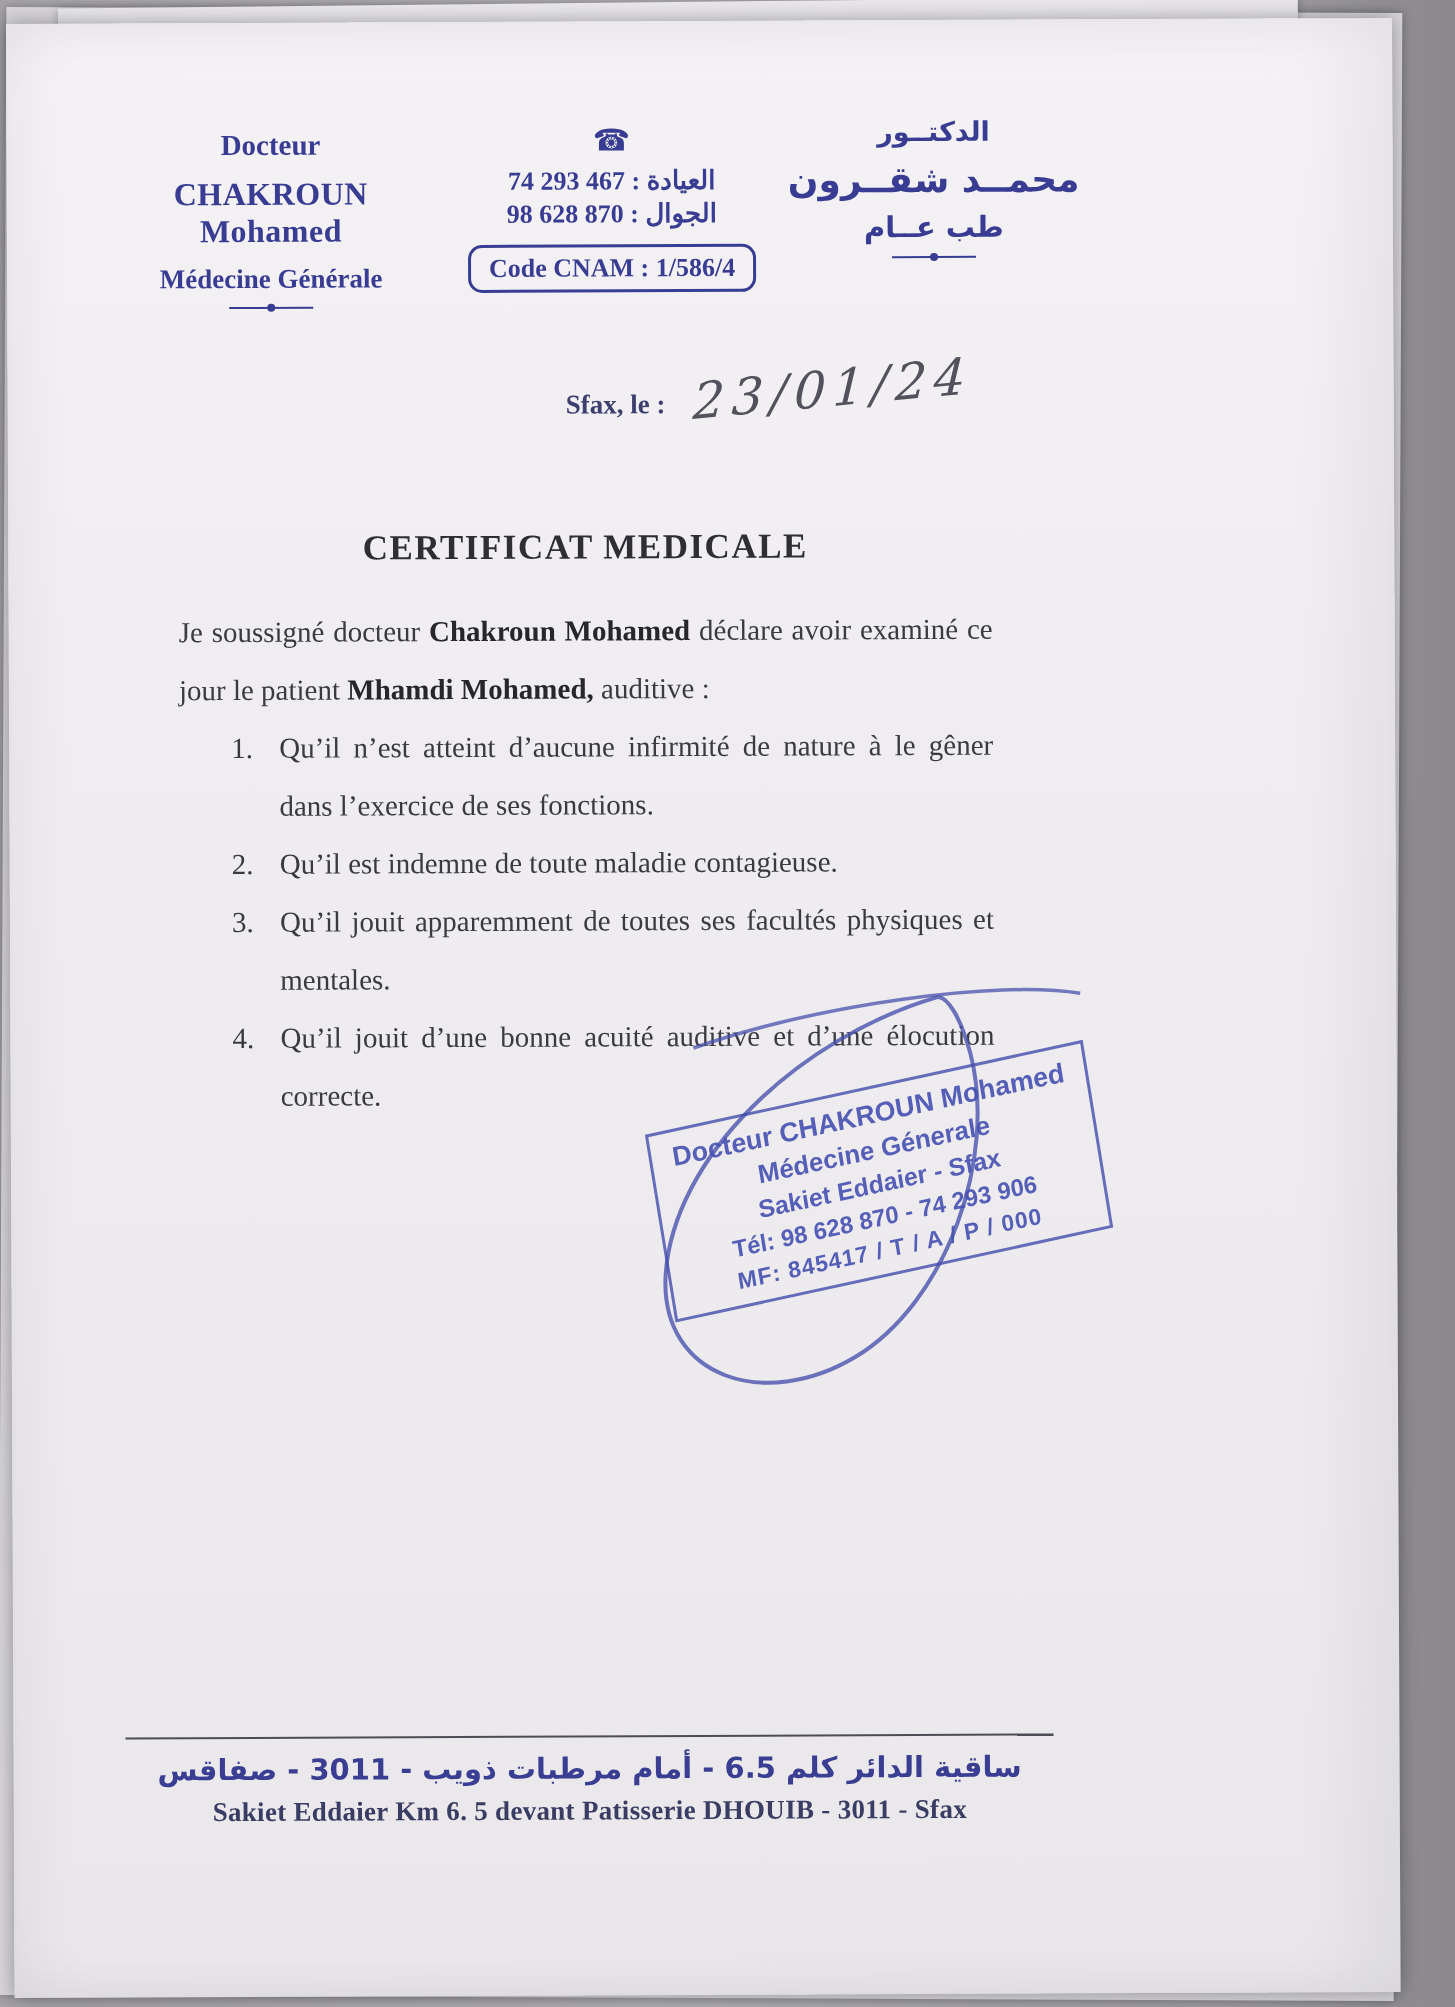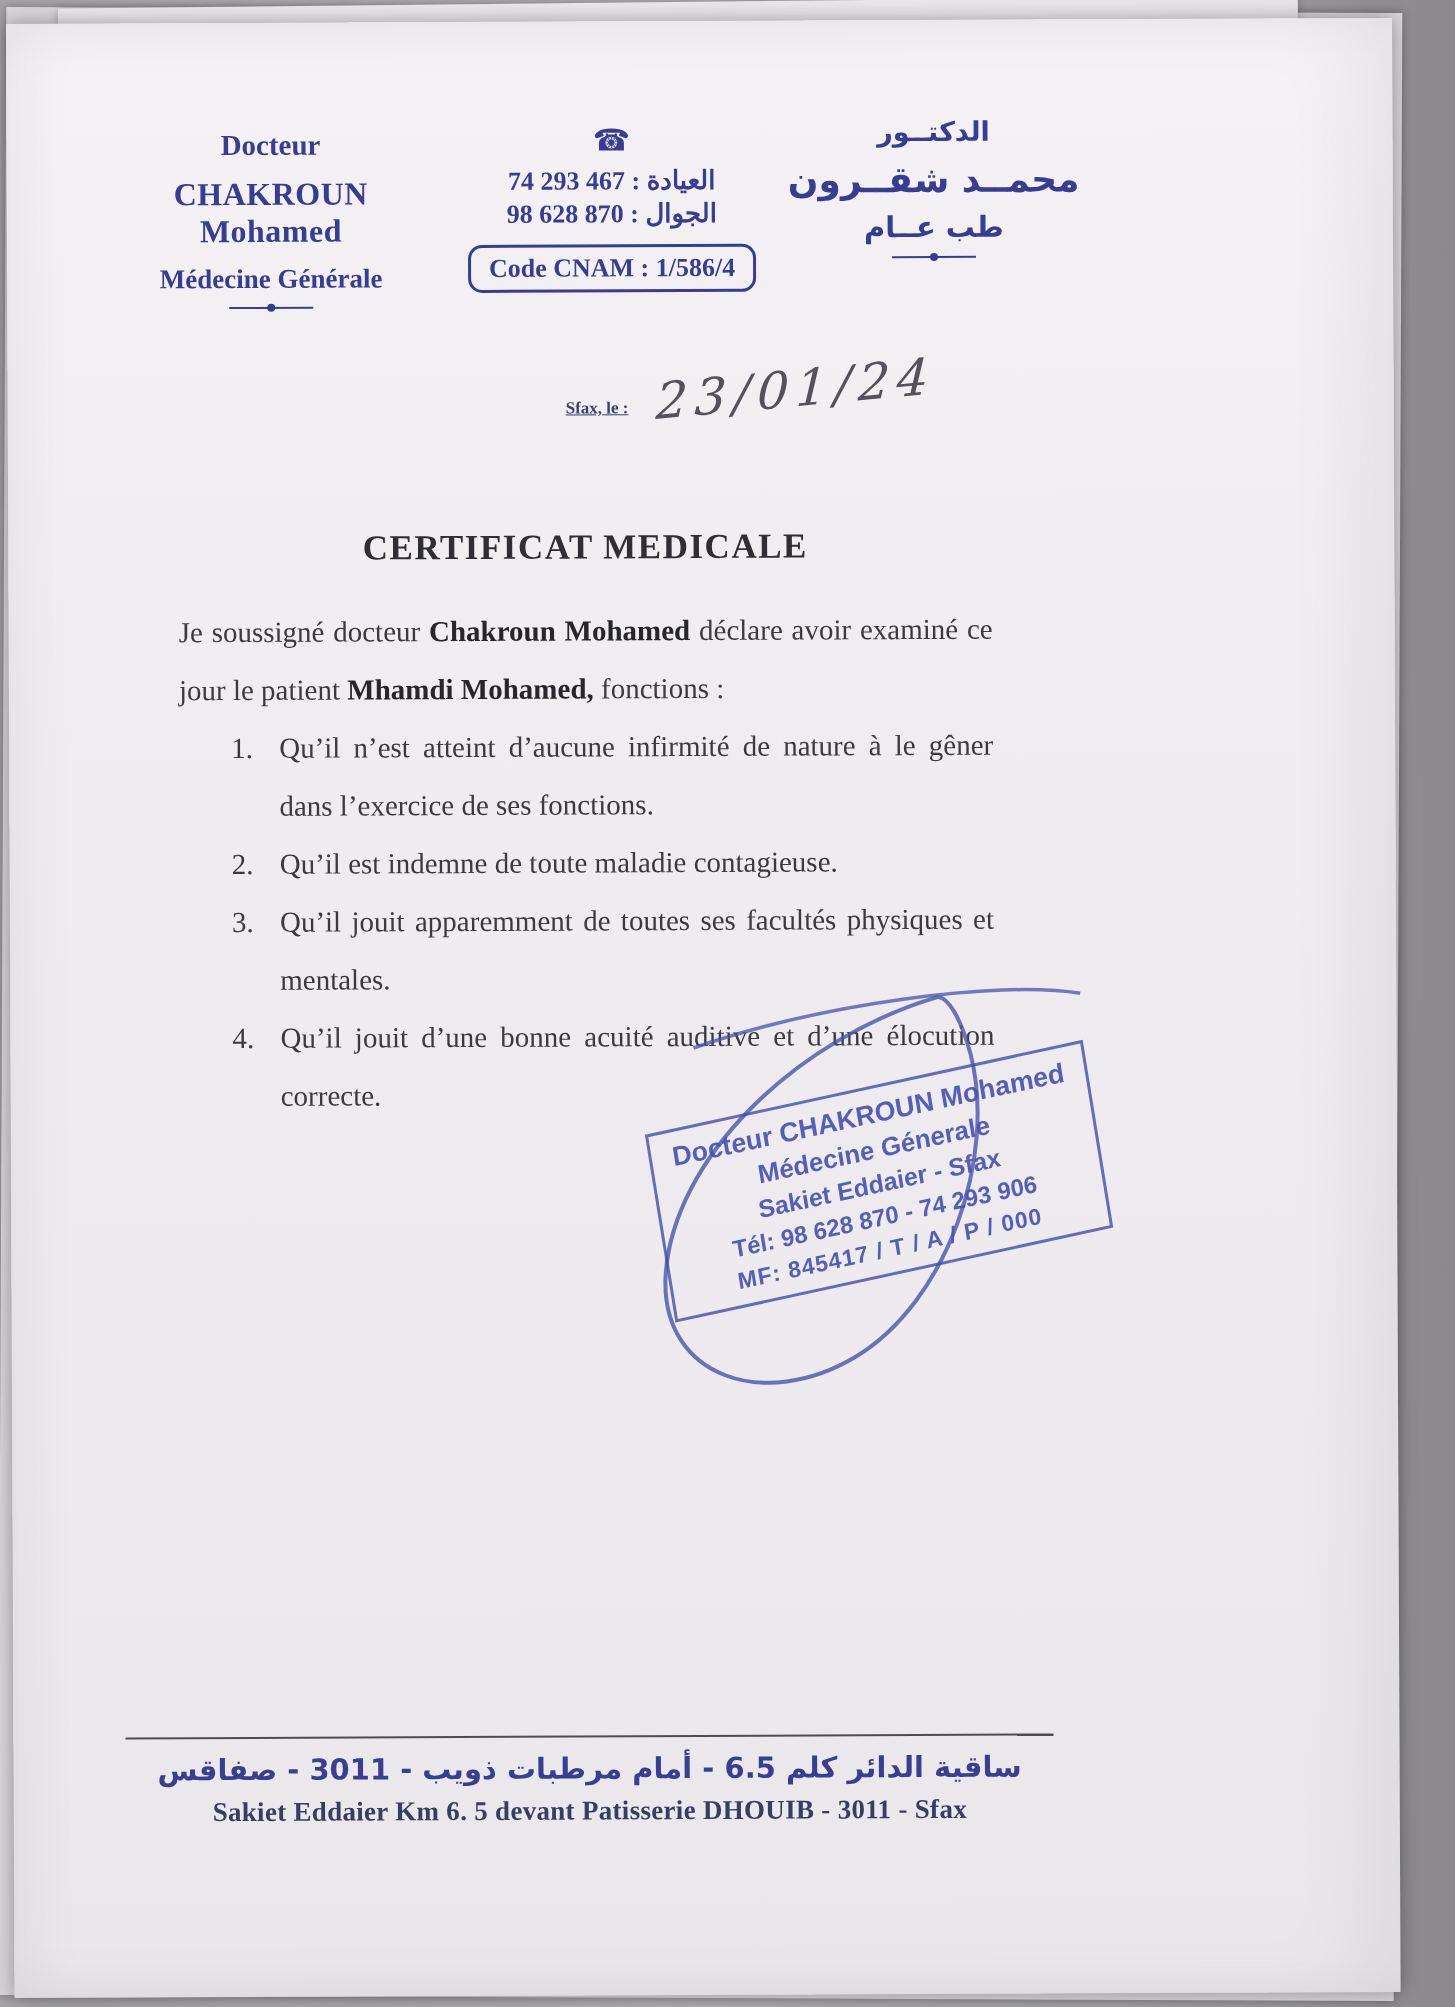--- a/index.html
+++ b/index.html
@@ -28,21 +28,21 @@
   .hdr-center{position:absolute;left:452px;top:104px;width:306px;text-align:center;font-weight:bold;}
   .phone-ico{font-family:"DejaVu Sans",sans-serif;font-size:30px;line-height:1;margin-bottom:10px;}
   .ph-line{font-size:26px;line-height:1.25;font-family:"Liberation Serif",serif;}
   .cnam-box{display:inline-block;margin-top:14px;border:3px solid #383c92;border-radius:14px;padding:6px 18px;font-size:26px;font-weight:bold;}
   .hdr-right{position:absolute;left:762px;top:96px;width:330px;text-align:center;font-family:"DejaVu Sans",sans-serif;font-weight:bold;direction:rtl;}
   .hdr-right .r1{font-size:27px;margin-bottom:12px;}
   .hdr-right .r2{font-size:36px;margin-bottom:10px;}
   .hdr-right .r3{font-size:29px;}
   
   .dateline{position:absolute;left:558px;top:352px;white-space:nowrap;}
-  .date-label{font-size:17px;font-weight:bold;color:#3d3f6e;text-decoration:underline;}
+  .date-label{font-size:27px;font-weight:bold;color:#3d3f6e;}
   .date-hand{display:inline-block;font-family:"DejaVu Serif",serif;font-style:italic;font-size:50px;color:#53525c;
     letter-spacing:7px;transform:rotate(-5deg) skewX(-8deg);transform-origin:left bottom;margin-left:22px;vertical-align:-6px;}
   
   .content{position:absolute;left:0;top:506px;width:100%;box-sizing:border-box;padding:0 402px 0 170px;color:#3a3a40;}
   .title{font-size:35px;font-weight:700;letter-spacing:1.5px;text-align:center;color:#2e2e34;margin:0 0 34px 0;}
   .intro{font-size:29px;line-height:2.0;text-align:justify;margin:0;}
   .intro b{color:#26262c;}
   .item{display:flex;font-size:29px;line-height:2.0;padding-left:52px;}
   .item .num{flex:none;width:48px;}
   .item .itxt{flex:1;text-align:justify;}
@@ -97,21 +97,21 @@
     </div>
 
     <div class="dateline">
       <span class="date-label">Sfax, le :</span>
       <span class="date-hand">23/01/24</span>
     </div>
 
     <div class="content">
       <h1 class="title">CERTIFICAT MEDICALE</h1>
 
-      <p class="intro"><span>Je soussigné docteur </span><b>Chakroun Mohamed</b><span> déclare avoir examiné ce jour le patient </span><b>Mhamdi Mohamed,</b><span> fonctions :</span></p>
+      <p class="intro"><span>Je soussigné docteur </span><b>Chakroun Mohamed</b><span> déclare avoir examiné ce jour le patient </span><b>Mhamdi Mohamed,</b><span> auditive :</span></p>
 
       <div class="item">
         <span class="num">1.</span>
         <span class="itxt">Qu’il n’est atteint d’aucune infirmité de nature à le gêner dans l’exercice de ses fonctions.</span>
       </div>
       <div class="item">
         <span class="num">2.</span>
         <span class="itxt">Qu’il est indemne de toute maladie contagieuse.</span>
       </div>
       <div class="item">

